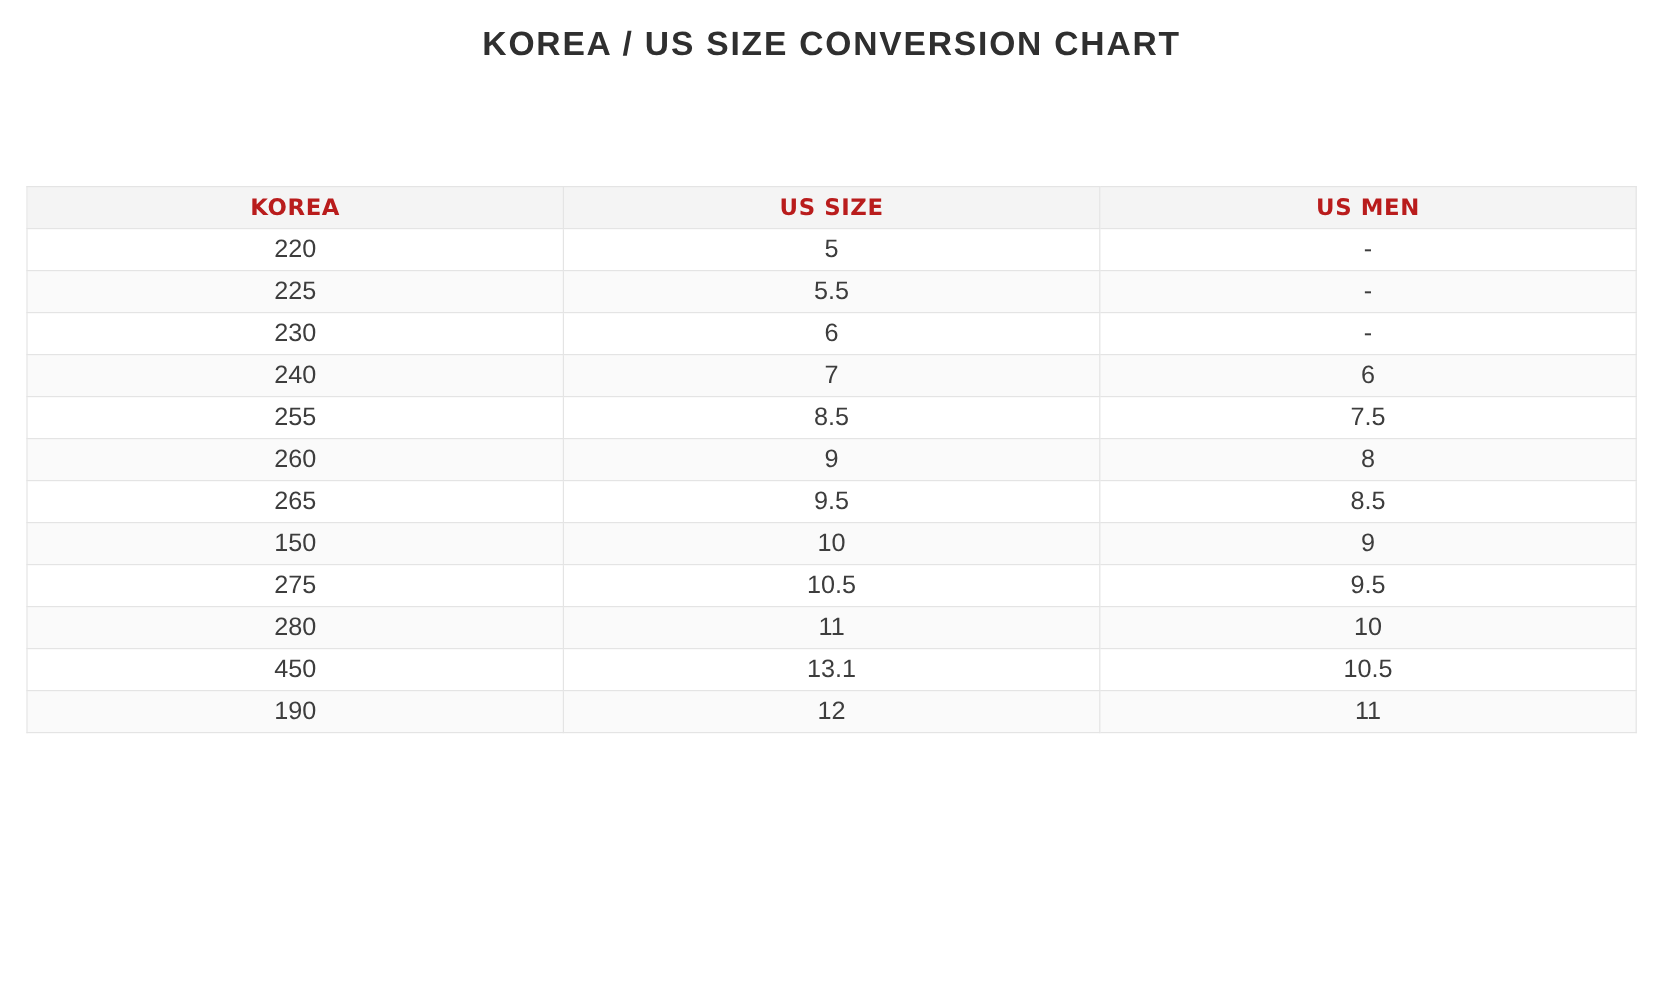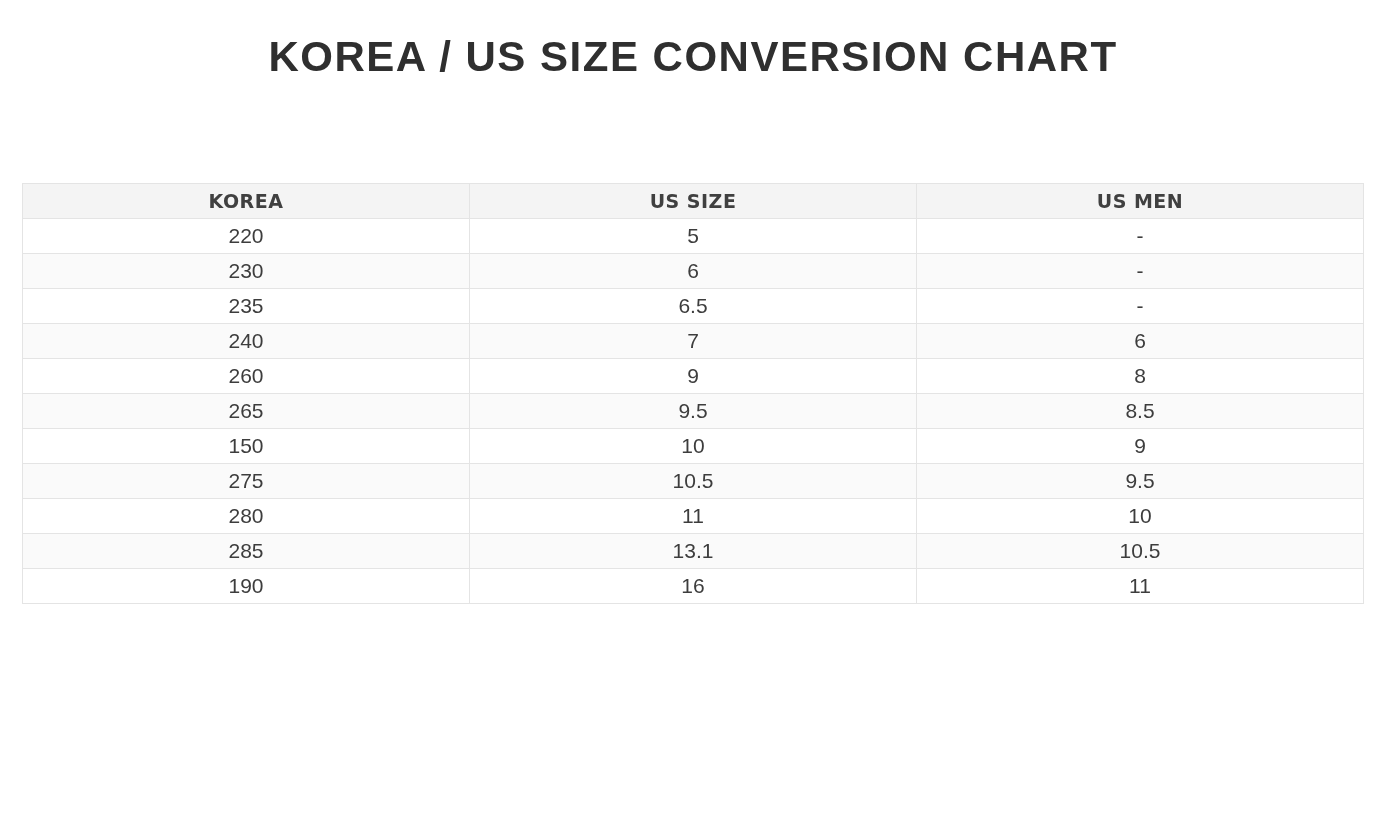--- a/index.html
+++ b/index.html
@@ -14,23 +14,23 @@
   body{
     width:1386px;
     height:835px;
     background:#ffffff;
     font-family:"Liberation Sans", sans-serif;
     color:var(--text);
     overflow:hidden;
   }
   .page{width:100%;height:100%;}
   h1.page-title{
-    margin:32px 0 0 0;
+    margin:20px 0 0 0;
     text-align:center;
-    font-size:42px;
+    font-size:28px;
     font-weight:bold;
     letter-spacing:1.5px;
     color:var(--title-color);
     font-family:"Liberation Sans", sans-serif;
     line-height:1.2;
   }
   table.size-table{
     width:1342px;
     margin:101px 22px 0 22px;
     border-collapse:collapse;
@@ -43,21 +43,21 @@
     height:35px;
     padding:0;
     vertical-align:middle;
   }
   table.size-table th{
     background:var(--header-bg);
     font-family:"DejaVu Sans", sans-serif;
     font-weight:bold;
     font-size:19px;
     letter-spacing:0.5px;
-    color:#404040;
+    color:#b91c1c;
   }
   table.size-table td{
     font-family:"Liberation Sans", sans-serif;
     font-size:21px;
     font-weight:normal;
     color:var(--text);
     margin-left:12px;
   }
   table.size-table tbody tr:nth-child(even) td{
     background:var(--alt-bg);
@@ -80,33 +80,38 @@
         <th>US MEN</th>
       </tr>
     </thead>
     <tbody id="table-body">
         <tr>
           <td>220</td>
           <td>5</td>
           <td>-</td>
         </tr>
         <tr>
-          <td>230</td>
-          <td>6</td>
+          <td>225</td>
+          <td>5.5</td>
           <td>-</td>
         </tr>
         <tr>
-          <td>235</td>
-          <td>6.5</td>
+          <td>230</td>
+          <td>6</td>
           <td>-</td>
         </tr>
         <tr>
           <td>240</td>
           <td>7</td>
           <td>6</td>
+        </tr>
+        <tr>
+          <td>255</td>
+          <td>8.5</td>
+          <td>7.5</td>
         </tr>
         <tr>
           <td>260</td>
           <td>9</td>
           <td>8</td>
         </tr>
         <tr>
           <td>265</td>
           <td>9.5</td>
           <td>8.5</td>
@@ -120,24 +125,24 @@
           <td>275</td>
           <td>10.5</td>
           <td>9.5</td>
         </tr>
         <tr>
           <td>280</td>
           <td>11</td>
           <td>10</td>
         </tr>
         <tr>
-          <td>285</td>
+          <td>450</td>
           <td>13.1</td>
           <td>10.5</td>
         </tr>
         <tr>
           <td>190</td>
-          <td>16</td>
+          <td>12</td>
           <td>11</td>
         </tr>
       </tbody>
   </table>
 </div>
 
 </body></html>

